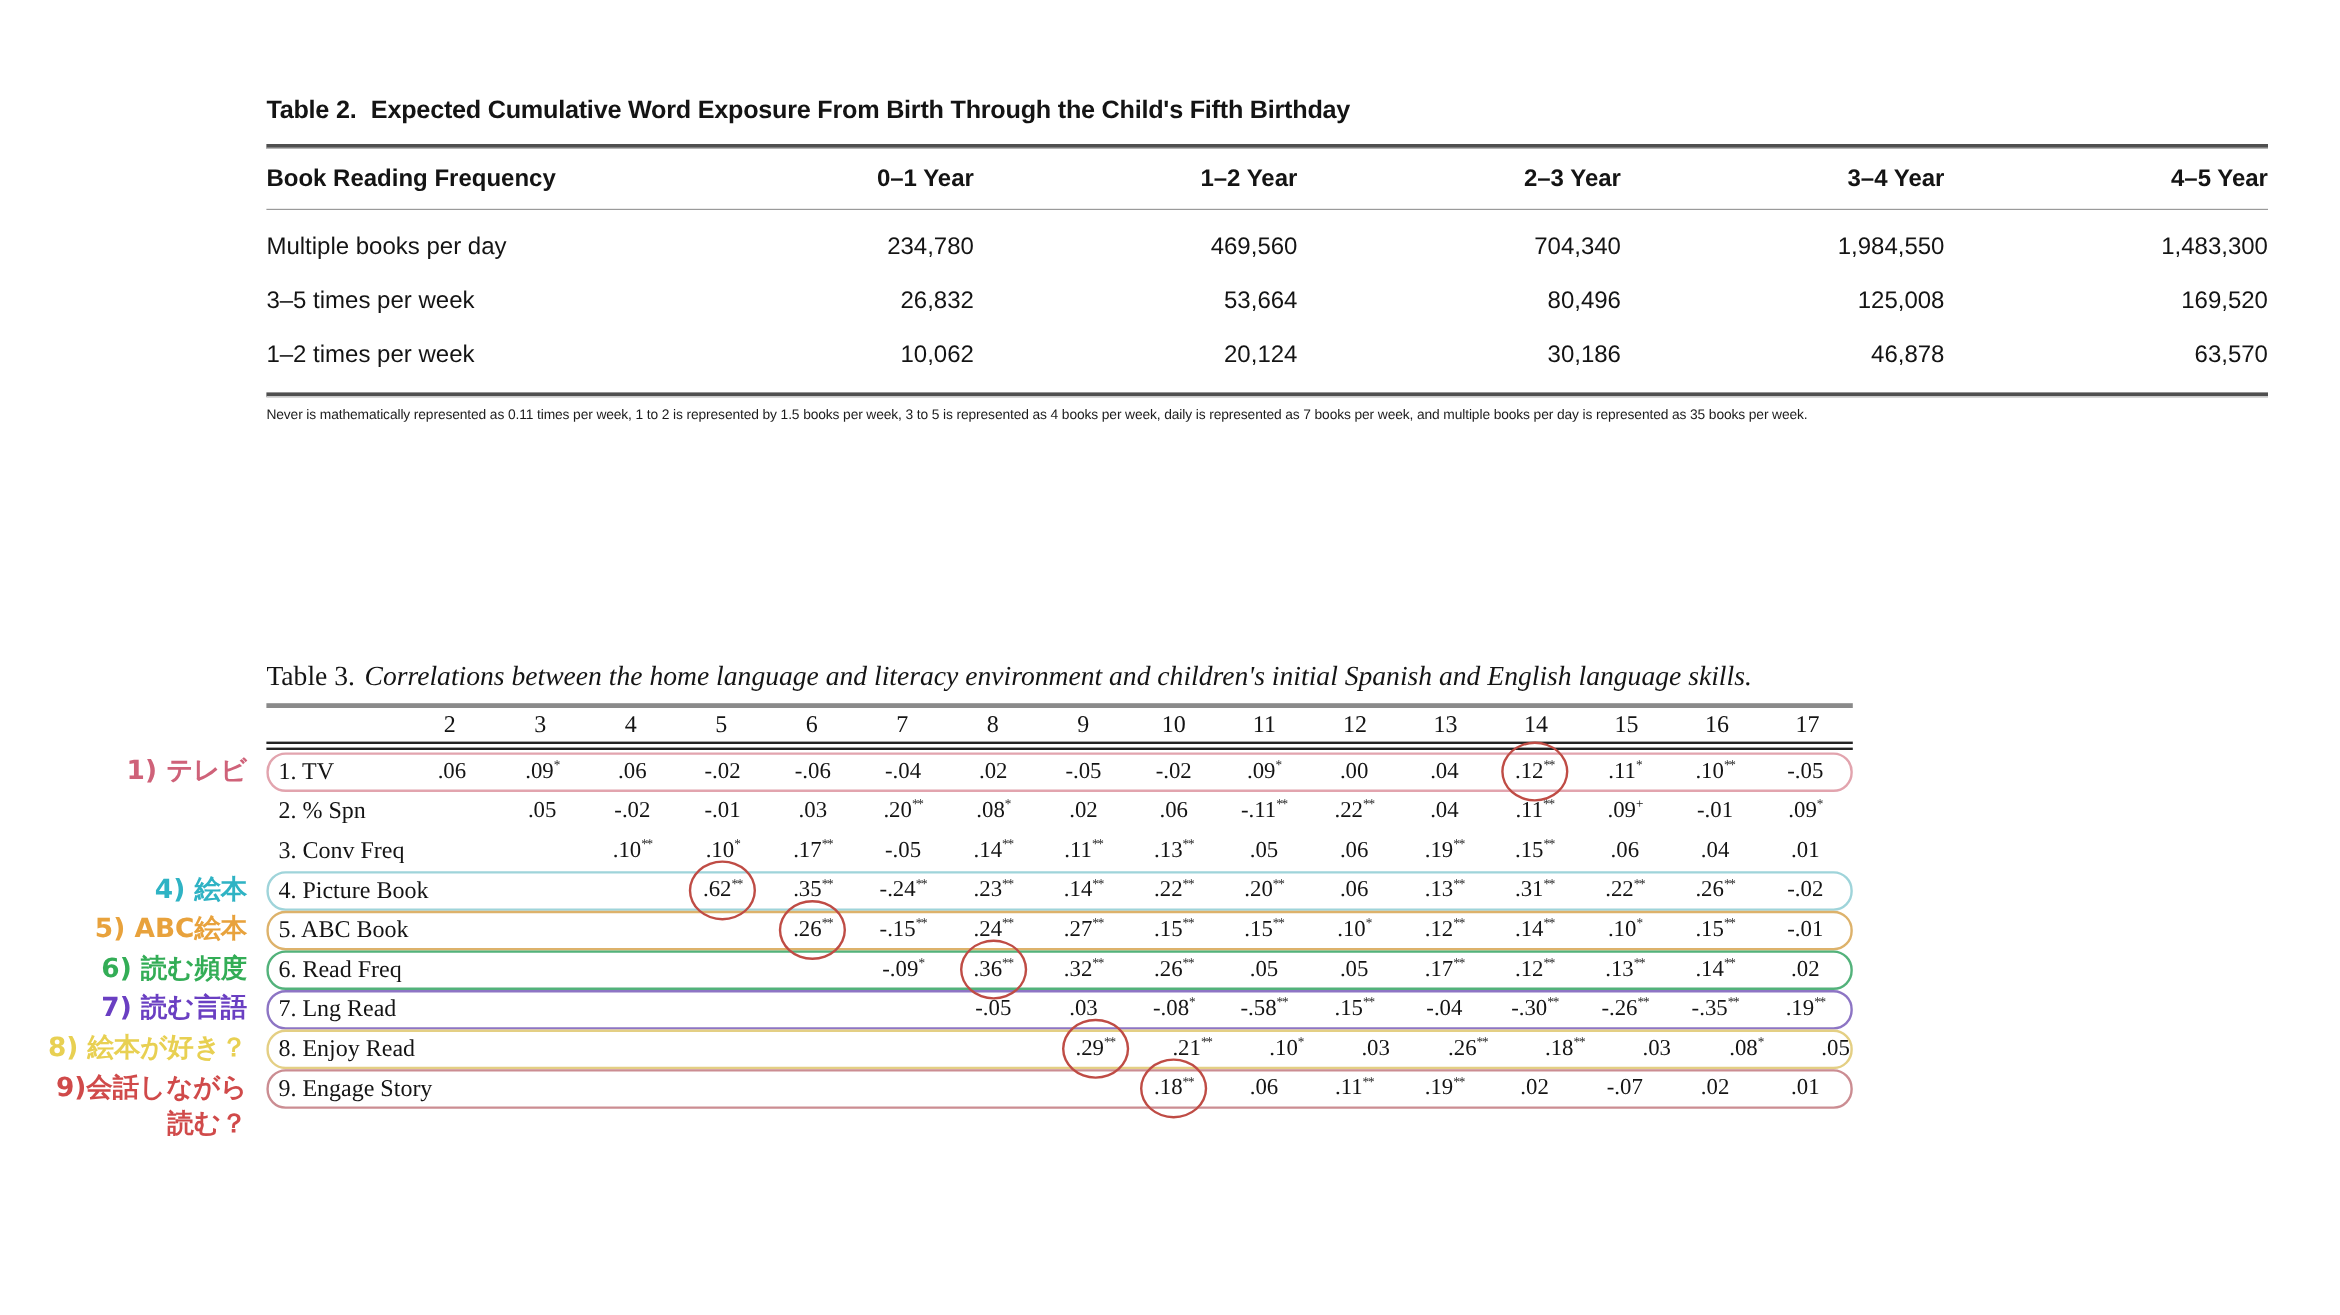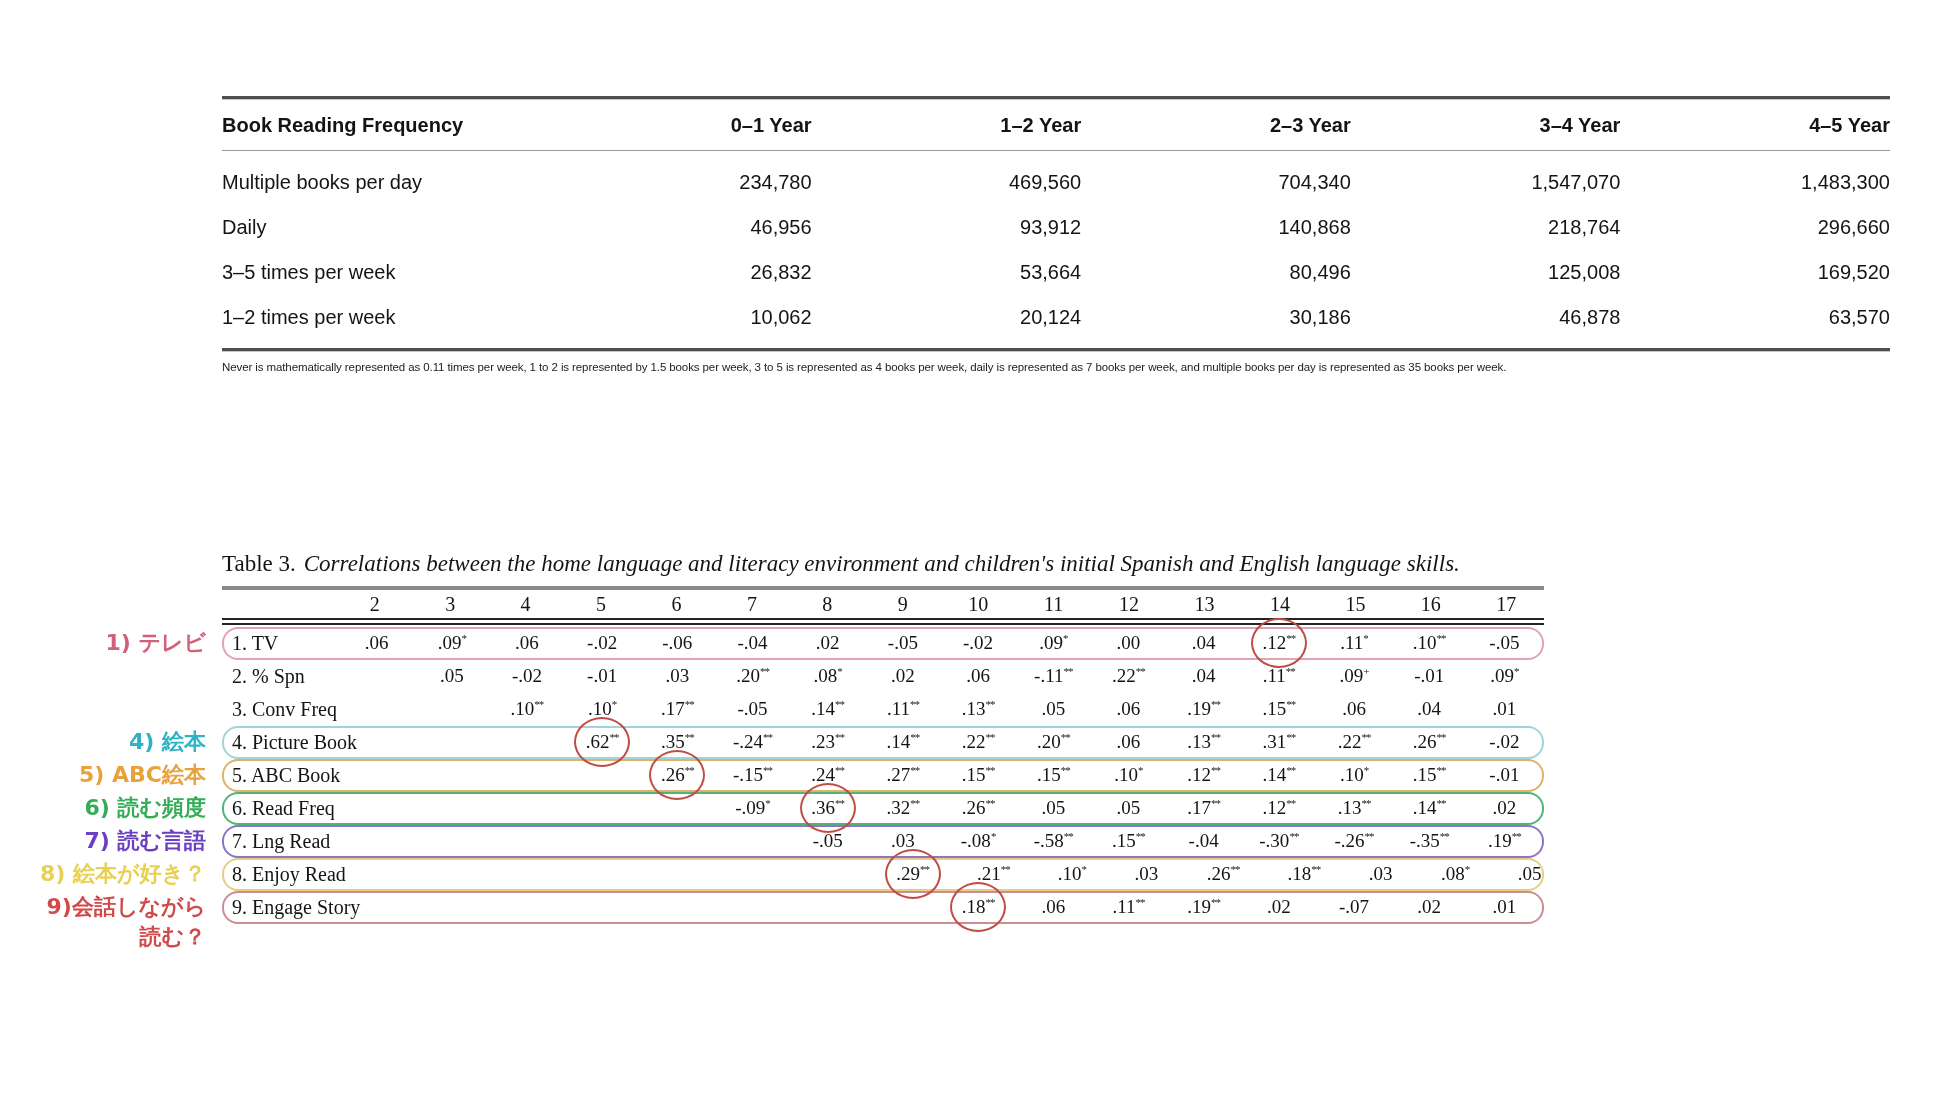--- a/index.html
+++ b/index.html
@@ -53,46 +53,41 @@
     font-weight:bold;font-size:22px;line-height:30px;white-space:nowrap;
   }
   .anno .l2{display:block;}
 </style>
 </head>
 <body>
 
 <div class="canvas" id="canvas">
 
   <section class="t2">
+    <div class="t2-title">
+      <span class="tl">Table 2.</span><span class="tt">Expected Cumulative Word Exposure From Birth Through the Child's Fifth Birthday</span>
+    </div>
     <div class="rule-thick t2-top-rule"></div>
     <div class="t2-row t2-head" id="t2-header">
         <span class="lbl">Book Reading Frequency</span>
         <span class="num">0–1 Year</span>
         <span class="num">1–2 Year</span>
         <span class="num">2–3 Year</span>
         <span class="num">3–4 Year</span>
         <span class="num">4–5 Year</span>
       </div>
     <div class="rule-thin"></div>
     <div class="t2-body" id="t2-body">
         <div class="t2-row">
           <span class="lbl">Multiple books per day</span>
           <span class="num">234,780</span>
           <span class="num">469,560</span>
           <span class="num">704,340</span>
-          <span class="num">1,547,070</span>
+          <span class="num">1,984,550</span>
           <span class="num">1,483,300</span>
-        </div>
-        <div class="t2-row">
-          <span class="lbl">Daily</span>
-          <span class="num">46,956</span>
-          <span class="num">93,912</span>
-          <span class="num">140,868</span>
-          <span class="num">218,764</span>
-          <span class="num">296,660</span>
         </div>
         <div class="t2-row">
           <span class="lbl">3–5 times per week</span>
           <span class="num">26,832</span>
           <span class="num">53,664</span>
           <span class="num">80,496</span>
           <span class="num">125,008</span>
           <span class="num">169,520</span>
         </div>
         <div class="t2-row">

